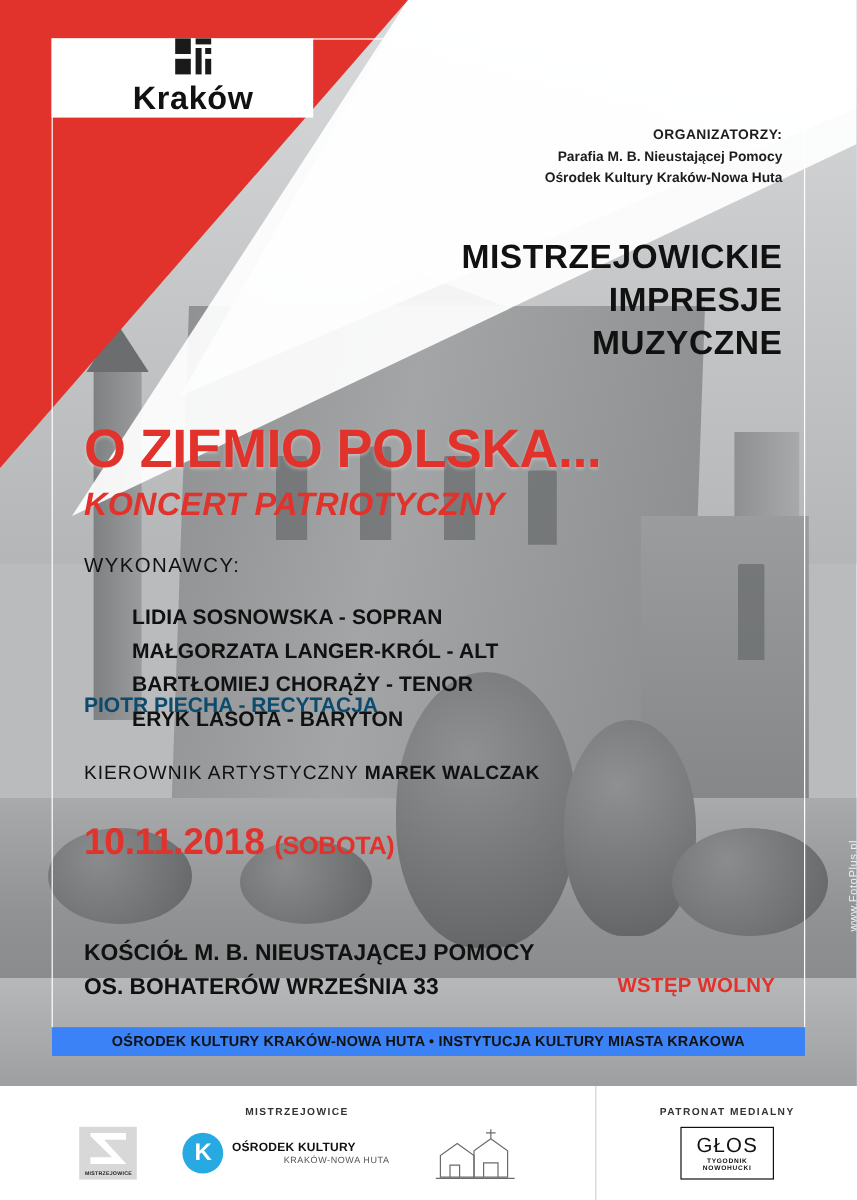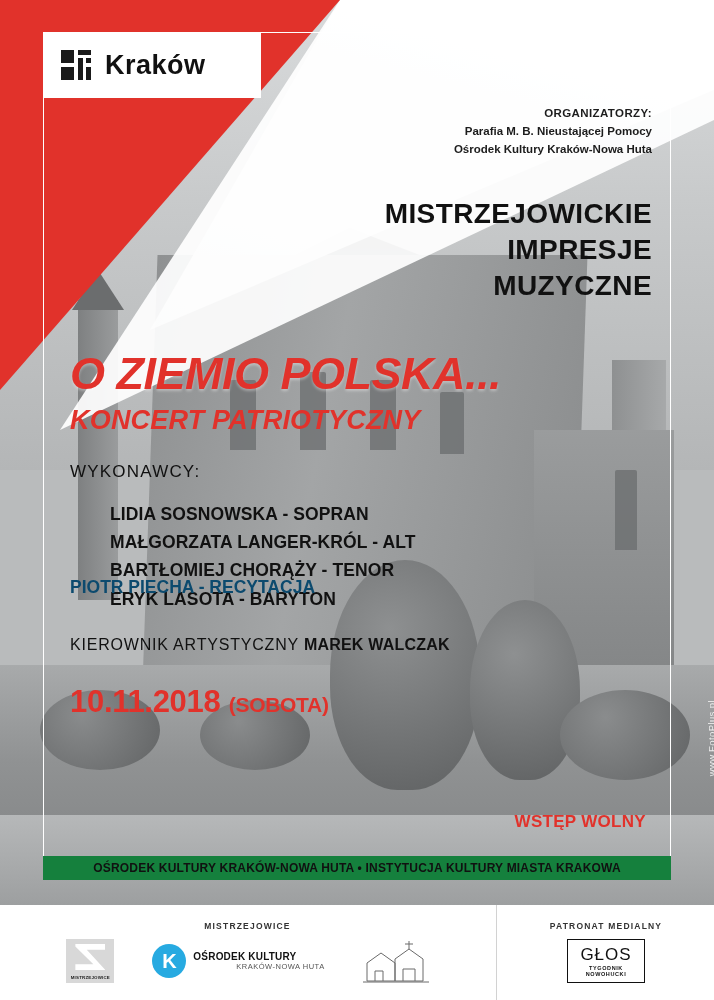--- a/index.html
+++ b/index.html
@@ -100,20 +100,21 @@
     box-sizing:border-box;
     pointer-events:none;
   }
 
   
   .logo-box{
     position:absolute;left:43px;top:32px;
     width:218px;height:66px;background:#ffffff;
     display:flex;align-items:center;gap:14px;padding-left:18px;
     box-sizing:border-box;
+    flex-direction:column;
   }
   .logo-mark{width:30px;height:30px;position:relative;}
   .logo-mark i{position:absolute;background:#1a1a1a;display:block;}
   .logo-text{font-size:27px;font-weight:700;letter-spacing:.5px;color:#111;}
 
   
   .organizers{
     position:absolute;right:62px;top:105px;text-align:right;
     font-size:11.5px;font-weight:700;line-height:1.55;color:#1c1c1c;
   }
@@ -121,21 +122,21 @@
 
   
   .series{
     position:absolute;right:62px;top:196px;text-align:right;
     font-size:28px;font-weight:700;line-height:1.28;letter-spacing:.4px;color:#111;
   }
 
   
   .main-title{
     position:absolute;left:70px;top:348px;
-    font-size:45px;font-weight:700;font-style:italic;color:#e1322b;
+    font-size:45px;font-weight:700;color:#e1322b;
     letter-spacing:-.5px;
     text-shadow:0 2px 3px rgba(255,255,255,.35);
   }
   .sub-title{
     position:absolute;left:70px;top:405px;
     font-size:27px;font-weight:700;font-style:italic;color:#e1322b;
     letter-spacing:.2px;
     text-align:right;
   }
 
@@ -176,21 +177,21 @@
     font-size:19px;font-weight:700;line-height:1.45;color:#111;
   }
   .free-entry{
     position:absolute;right:68px;top:812px;
     font-size:17px;font-weight:700;color:#e1322b;letter-spacing:.3px;
   }
 
   
   .strip{
     position:absolute;left:43px;top:856px;width:628px;height:24px;
-    background:#15803d;display:flex;align-items:center;justify-content:center;
+    background:#3b82f6;display:flex;align-items:center;justify-content:center;
   }
   .strip span{font-size:12px;font-weight:700;letter-spacing:.2px;color:#111;}
 
   
   .credit{
     position:absolute;right:8px;top:700px;
     transform:rotate(-90deg);transform-origin:right top;
     font-size:9.5px;color:#efefef;letter-spacing:.4px;
     white-space:nowrap;
   }
@@ -324,20 +325,24 @@
   <div class="art-dir">
     <span>KIEROWNIK ARTYSTYCZNY</span>
     <b>MAREK WALCZAK</b>
   </div>
 
   <div class="date-line">
     <span>10.11.2018</span>
     <span class="day">(SOBOTA)</span>
   </div>
 
+  <div class="venue">
+    <div>KOŚCIÓŁ M. B. NIEUSTAJĄCEJ POMOCY</div>
+    <div>OS. BOHATERÓW WRZEŚNIA 33</div>
+  </div>
   <div class="free-entry">WSTĘP WOLNY</div>
 
   <div class="credit">www.FotoPlus.pl</div>
 
   <div class="strip">
     <span>OŚRODEK KULTURY KRAKÓW-NOWA HUTA • INSTYTUCJA KULTURY MIASTA KRAKOWA</span>
   </div>
 
   <div class="footer">
 

